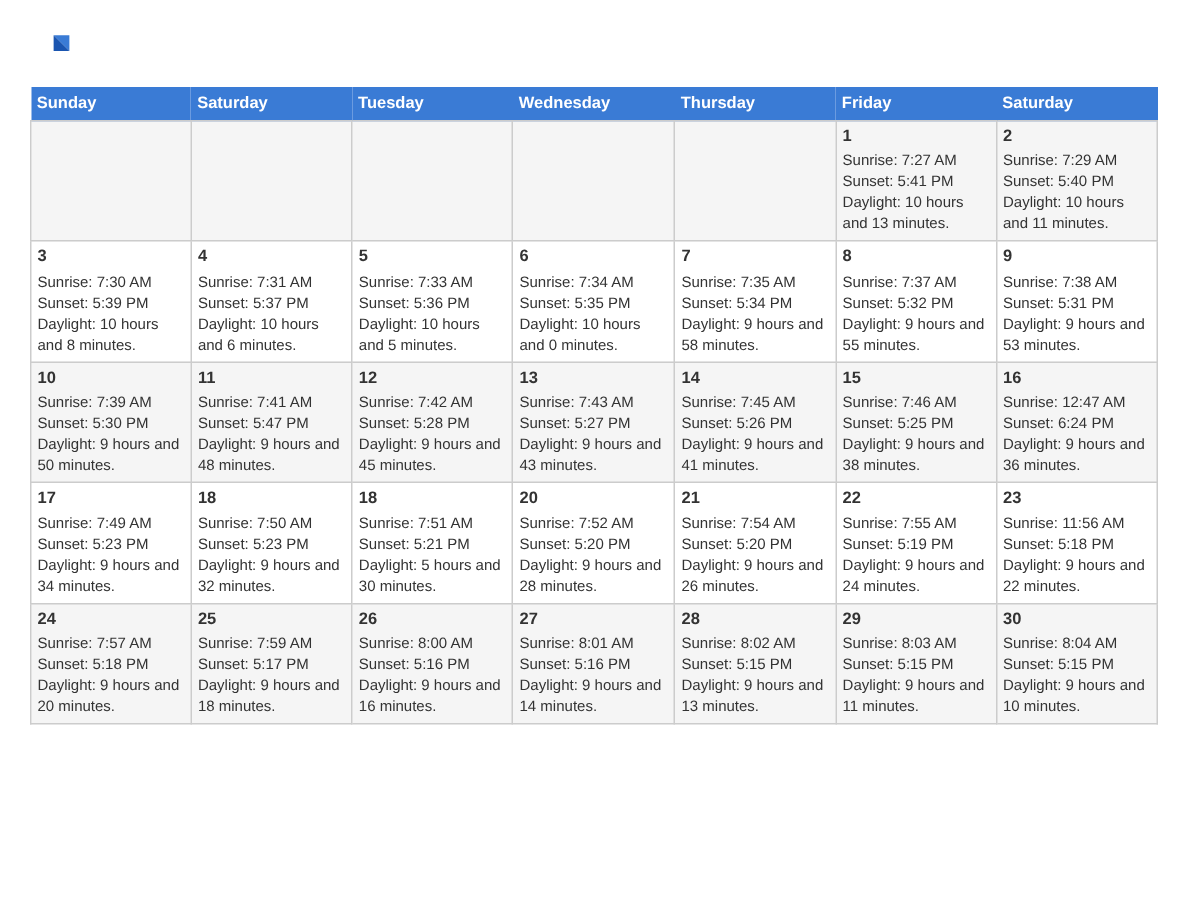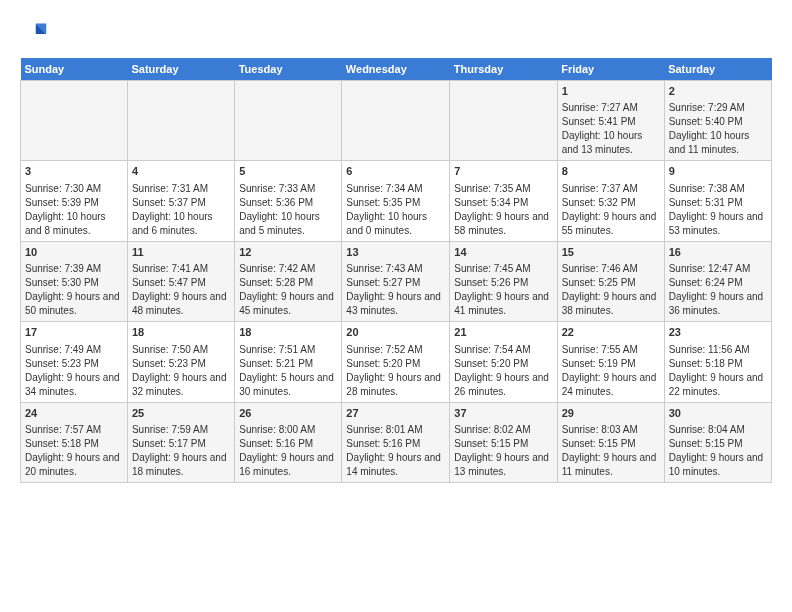--- a/index.html
+++ b/index.html
@@ -293,21 +293,21 @@
             <div>Sunset: 5:16 PM</div>
             <div>Daylight: 9 hours and 16 minutes.</div>
           </td>
           <td>
             <span class="day-num">27</span>
             <div>Sunrise: 8:01 AM</div>
             <div>Sunset: 5:16 PM</div>
             <div>Daylight: 9 hours and 14 minutes.</div>
           </td>
           <td>
-            <span class="day-num">37</span>
+            <span class="day-num">28</span>
             <div>Sunrise: 8:02 AM</div>
             <div>Sunset: 5:15 PM</div>
             <div>Daylight: 9 hours and 13 minutes.</div>
           </td>
           <td>
             <span class="day-num">29</span>
             <div>Sunrise: 8:03 AM</div>
             <div>Sunset: 5:15 PM</div>
             <div>Daylight: 9 hours and 11 minutes.</div>
           </td>

